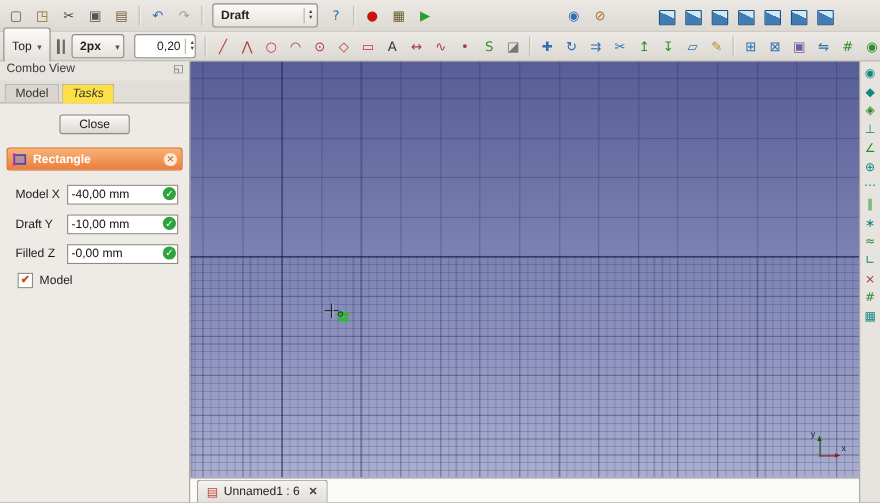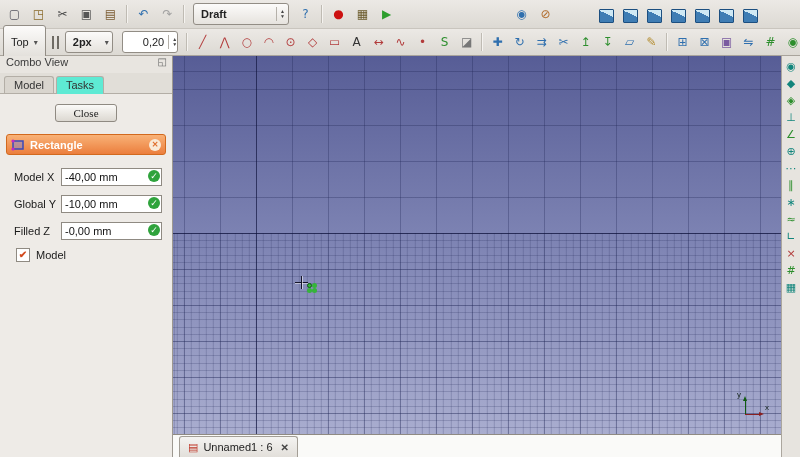--- a/index.html
+++ b/index.html
@@ -43,25 +43,25 @@
 
   
   .left-panel{width:172px;flex:none;background:#eeebe7;border-right:1px solid #9d9890;
               display:flex;flex-direction:column;}
   .panel-title{height:17px;display:flex;align-items:flex-start;padding:0 5px 0 6px;
                font-size:11px;color:#3a3a3a;background:#e8e5e0;}
   .float-icon{margin-left:auto;font-size:10px;color:#6a6a6a;}
   .tabs{display:flex;padding:3px 0 0 4px;gap:2px;background:#e1ded8;border-bottom:1px solid #b3aea6;}
   .tab{font-size:11px;padding:2px 9px;border:1px solid #b3aea6;border-bottom:none;
        border-radius:3px 3px 0 0;background:#d9d5ce;color:#333;}
-  .tab.active{background:#5eead4;margin-bottom:-1px;padding-bottom:3px;}
+  .tab.active{background:#fde047;margin-bottom:-1px;padding-bottom:3px;font-style:italic;}
   .panel-content{flex:1;padding:5px 6px;}
   .close-btn{display:block;margin:5px auto 12px;padding:2px 17px;font-size:11px;color:#1a1a1a;
        background:linear-gradient(#fbfaf8,#dcd8d1);border:1px solid #8f8a82;border-radius:3px;
-       font-family:Liberation Serif, serif;}
+       font-family:Liberation Sans, sans-serif;}
   .task-header{height:19px;display:flex;align-items:center;gap:5px;padding:0 4px;margin-bottom:12px;
        background:linear-gradient(#f9b277,#eb7e3d);border:1px solid #d2691e;border-radius:3px;
        color:#fff;font-weight:bold;font-size:11px;}
   .hdr-close{margin-left:auto;width:12px;height:12px;border-radius:50%;background:#f9ead9;
        color:#e07030;font-size:8px;line-height:12px;text-align:center;font-weight:bold;}
   .frow{display:flex;align-items:center;margin:0 4px 8px 8px;}
   .flabel{width:47px;flex:none;font-size:11px;color:#1a1a1a;}
   .fbox{position:relative;flex:1;}
   .finput{width:100%;box-sizing:border-box;height:18px;font:11px "Liberation Sans",sans-serif;
        padding:1px 17px 1px 3px;border:1px solid #8f8a82;background:#fff;color:#111;}
@@ -240,21 +240,21 @@
           </svg>
           <span>Rectangle</span>
           <span class="hdr-close">✕</span>
         </div>
         <div>
             <div class="frow">
               <span class="flabel">Model X</span>
               <span class="fbox"><input class="finput" value="-40,00 mm" style=""><span class="fcheck">✓</span></span>
             </div>
             <div class="frow">
-              <span class="flabel">Global Y</span>
+              <span class="flabel">Draft Y</span>
               <span class="fbox"><input class="finput" value="-10,00 mm" style=""><span class="fcheck">✓</span></span>
             </div>
             <div class="frow">
               <span class="flabel">Filled Z</span>
               <span class="fbox"><input class="finput" value="-0,00 mm" style=""><span class="fcheck">✓</span></span>
             </div>
           </div>
         <div>
             <label class="cbrow">
               <span class="cbbox">✔</span>

